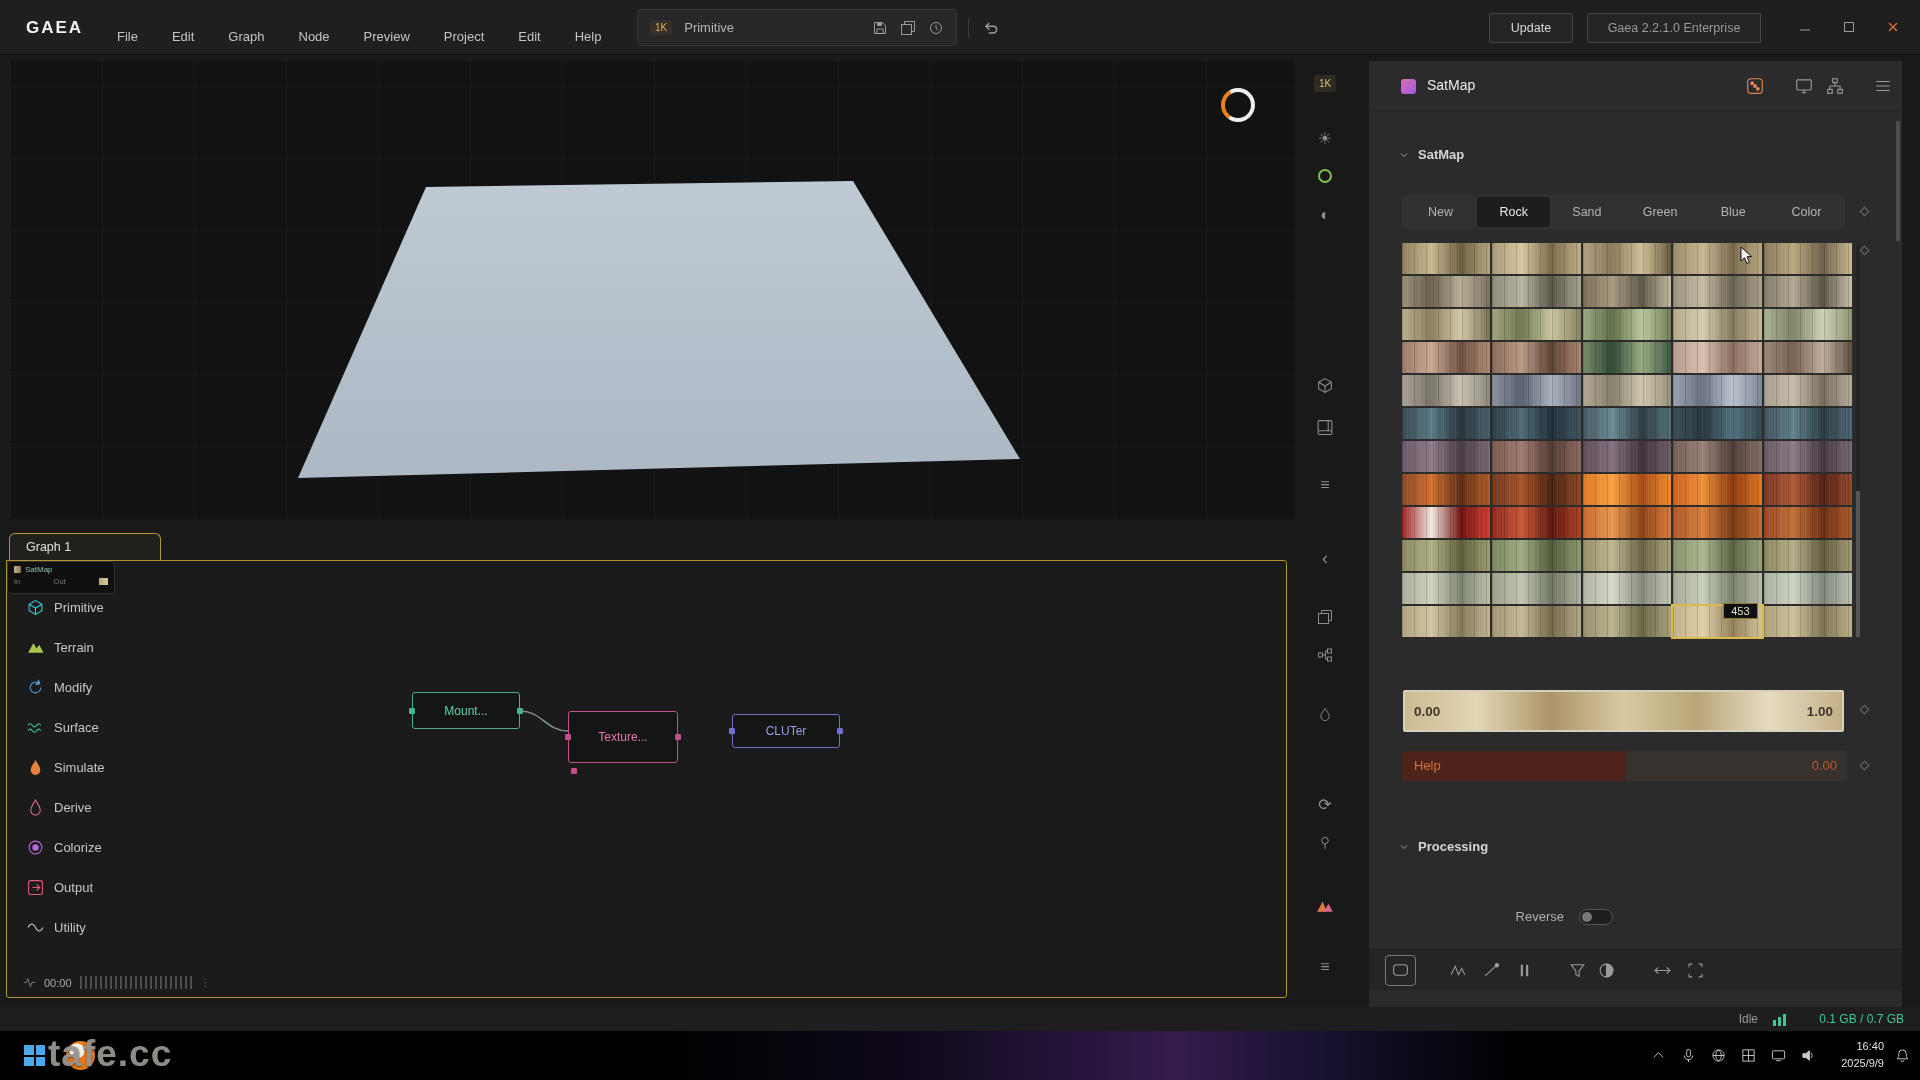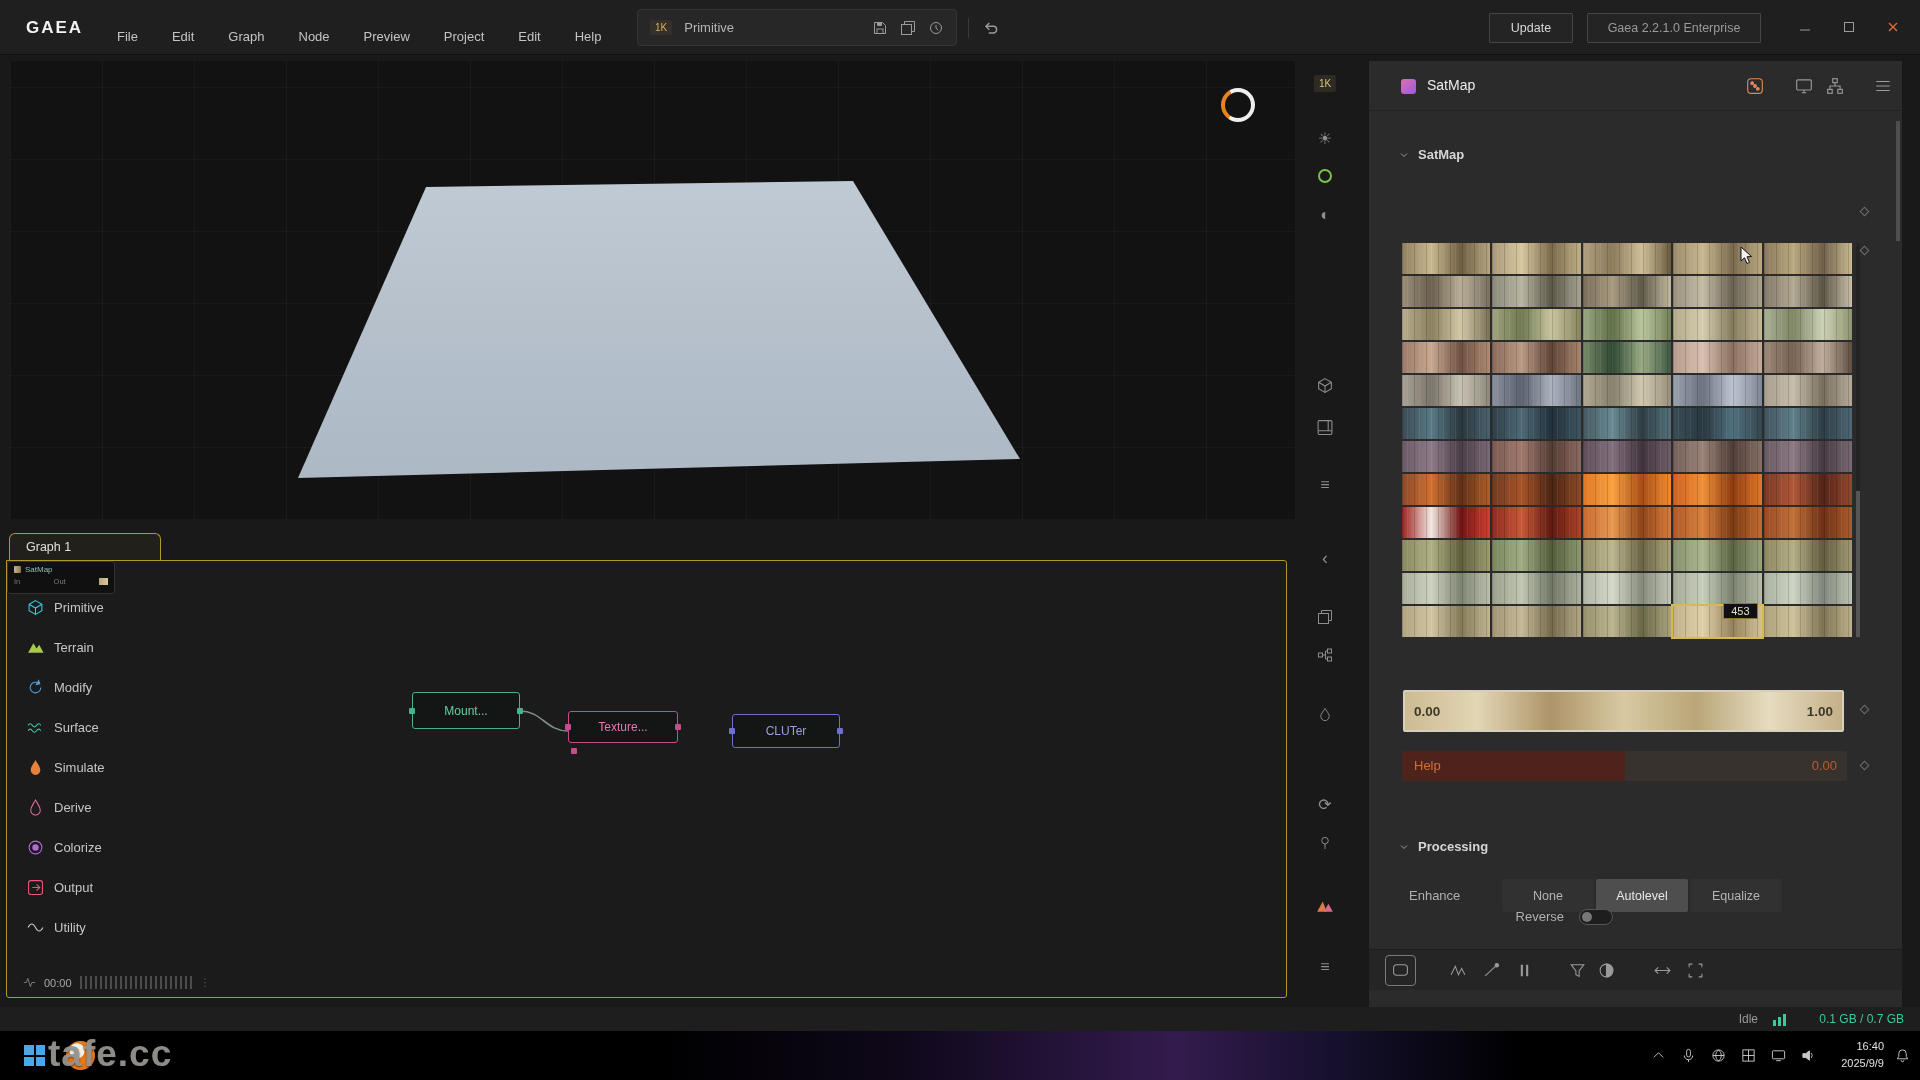--- a/index.html
+++ b/index.html
@@ -50,21 +50,21 @@
   .cat-item { height:40px; display:flex; align-items:center; gap:10px; font-size:13px; color:#c6c6c6; cursor:default; }
   .cat-icon { width:17px; height:17px; }
   .cat-icon svg { width:17px; height:17px; }
   #timeline { position:absolute; left:16px; bottom:8px; display:flex; align-items:center; gap:8px; color:#a8a8a8; font-size:11px; }
   #tl-ticks { width:112px; height:13px; background:repeating-linear-gradient(90deg,#4c4c4c 0 2px, transparent 2px 5px); }
   #tl-dots { color:#5a5a5a; font-size:11px; }
 
   
   .node { position:absolute; border-radius:3px; background:rgba(18,22,20,0.92); display:flex; align-items:center; justify-content:center; font-size:12px; }
   #node-mount   { left:405px; top:131px; width:108px; height:37px; border:1.5px solid #49b08a; color:#63cfa4; }
-  #node-texture { left:561px; top:150px; width:110px; height:32px; border:1.5px solid #c44d8e; color:#e578b4; }
+  #node-texture { left:561px; top:150px; width:110px; height:52px; border:1.5px solid #c44d8e; color:#e578b4; }
   #node-cluter  { left:725px; top:153px; width:108px; height:34px; border:1.5px solid #6f6fd0; color:#9c9cea; }
   .port { position:absolute; width:6px; height:6px; border-radius:1px; }
   .port-l { left:-4px; top:calc(50% - 3px); }
   .port-r { right:-4px; top:calc(50% - 3px); }
   .port-b { left:2px; bottom:-12px; }
   #node-mount .port { background:#49b08a; }
   #node-texture .port { background:#c44d8e; }
   #node-cluter .port { background:#6f6fd0; }
   #node-satmap { left:694px; top:221px; width:108px; height:33px; background:#101010; border:1px solid #333; border-radius:3px; padding:3px 6px; font-size:8px; }
   #node-satmap .nm-head { display:flex; align-items:center; gap:4px; color:#8fbfae; }
@@ -445,20 +445,28 @@
           </span>
       </div>
 
       <div class="sec-head" style="top:86px">
         <svg class="chev" viewBox="0 0 10 10" fill="none" stroke="#9a9a9a">
             <path d="M2 3.5 5 6.5 8 3.5"></path>
           </svg>
         <span>SatMap</span>
       </div>
 
+      <div id="libtabs">
+          <div class="lib-tab">New</div>
+          <div class="lib-tab selected">Rock</div>
+          <div class="lib-tab">Sand</div>
+          <div class="lib-tab">Green</div>
+          <div class="lib-tab">Blue</div>
+          <div class="lib-tab">Color</div>
+        </div>
       <span class="diamond" style="left:492px;top:147px"></span>
 
       <div id="swatchgrid">
           <div class="swatch" style="background: linear-gradient(90deg, rgb(143, 127, 95), rgb(201, 185, 143), rgb(111, 95, 67), rgb(181, 166, 127));"></div>
           <div class="swatch" style="background: linear-gradient(90deg, rgb(168, 152, 120), rgb(216, 200, 160), rgb(122, 106, 74), rgb(192, 176, 136));"></div>
           <div class="swatch" style="background: linear-gradient(90deg, rgb(176, 160, 128), rgb(138, 122, 90), rgb(208, 192, 152), rgb(106, 90, 64));"></div>
           <div class="swatch" style="background: linear-gradient(90deg, rgb(154, 138, 104), rgb(200, 184, 144), rgb(122, 106, 78), rgb(184, 168, 128));"></div>
           <div class="swatch" style="background: linear-gradient(90deg, rgb(138, 122, 92), rgb(186, 168, 126), rgb(111, 96, 74), rgb(202, 187, 146));"></div>
           <div class="swatch" style="background: linear-gradient(90deg, rgb(154, 143, 122), rgb(106, 96, 78), rgb(184, 174, 150), rgb(122, 112, 96));"></div>
           <div class="swatch" style="background: linear-gradient(90deg, rgb(138, 138, 122), rgb(184, 180, 160), rgb(90, 87, 72), rgb(168, 162, 144));"></div>
@@ -536,28 +544,20 @@
       </div>
       <span class="diamond" style="left:492px;top:701px"></span>
 
       <div class="sec-head" style="top:778px">
         <svg class="chev" viewBox="0 0 10 10" fill="none" stroke="#9a9a9a">
             <path d="M2 3.5 5 6.5 8 3.5"></path>
           </svg>
         <span>Processing</span>
       </div>
 
-      <div id="enh-row">
-        <span id="enh-label">Enhance</span>
-        <div id="enhopts">
-            <div class="enh-btn">None</div>
-            <div class="enh-btn selected">Autolevel</div>
-            <div class="enh-btn">Equalize</div>
-          </div>
-      </div>
 
       <div id="rev-row">
         <span id="rev-label">Reverse</span>
         <span id="rev-toggle"></span>
       </div>
     </div>
 
     <div id="rp-toolbar">
       <span id="tb-sel"></span>
       <span class="tb-ico" style="left:23px">

